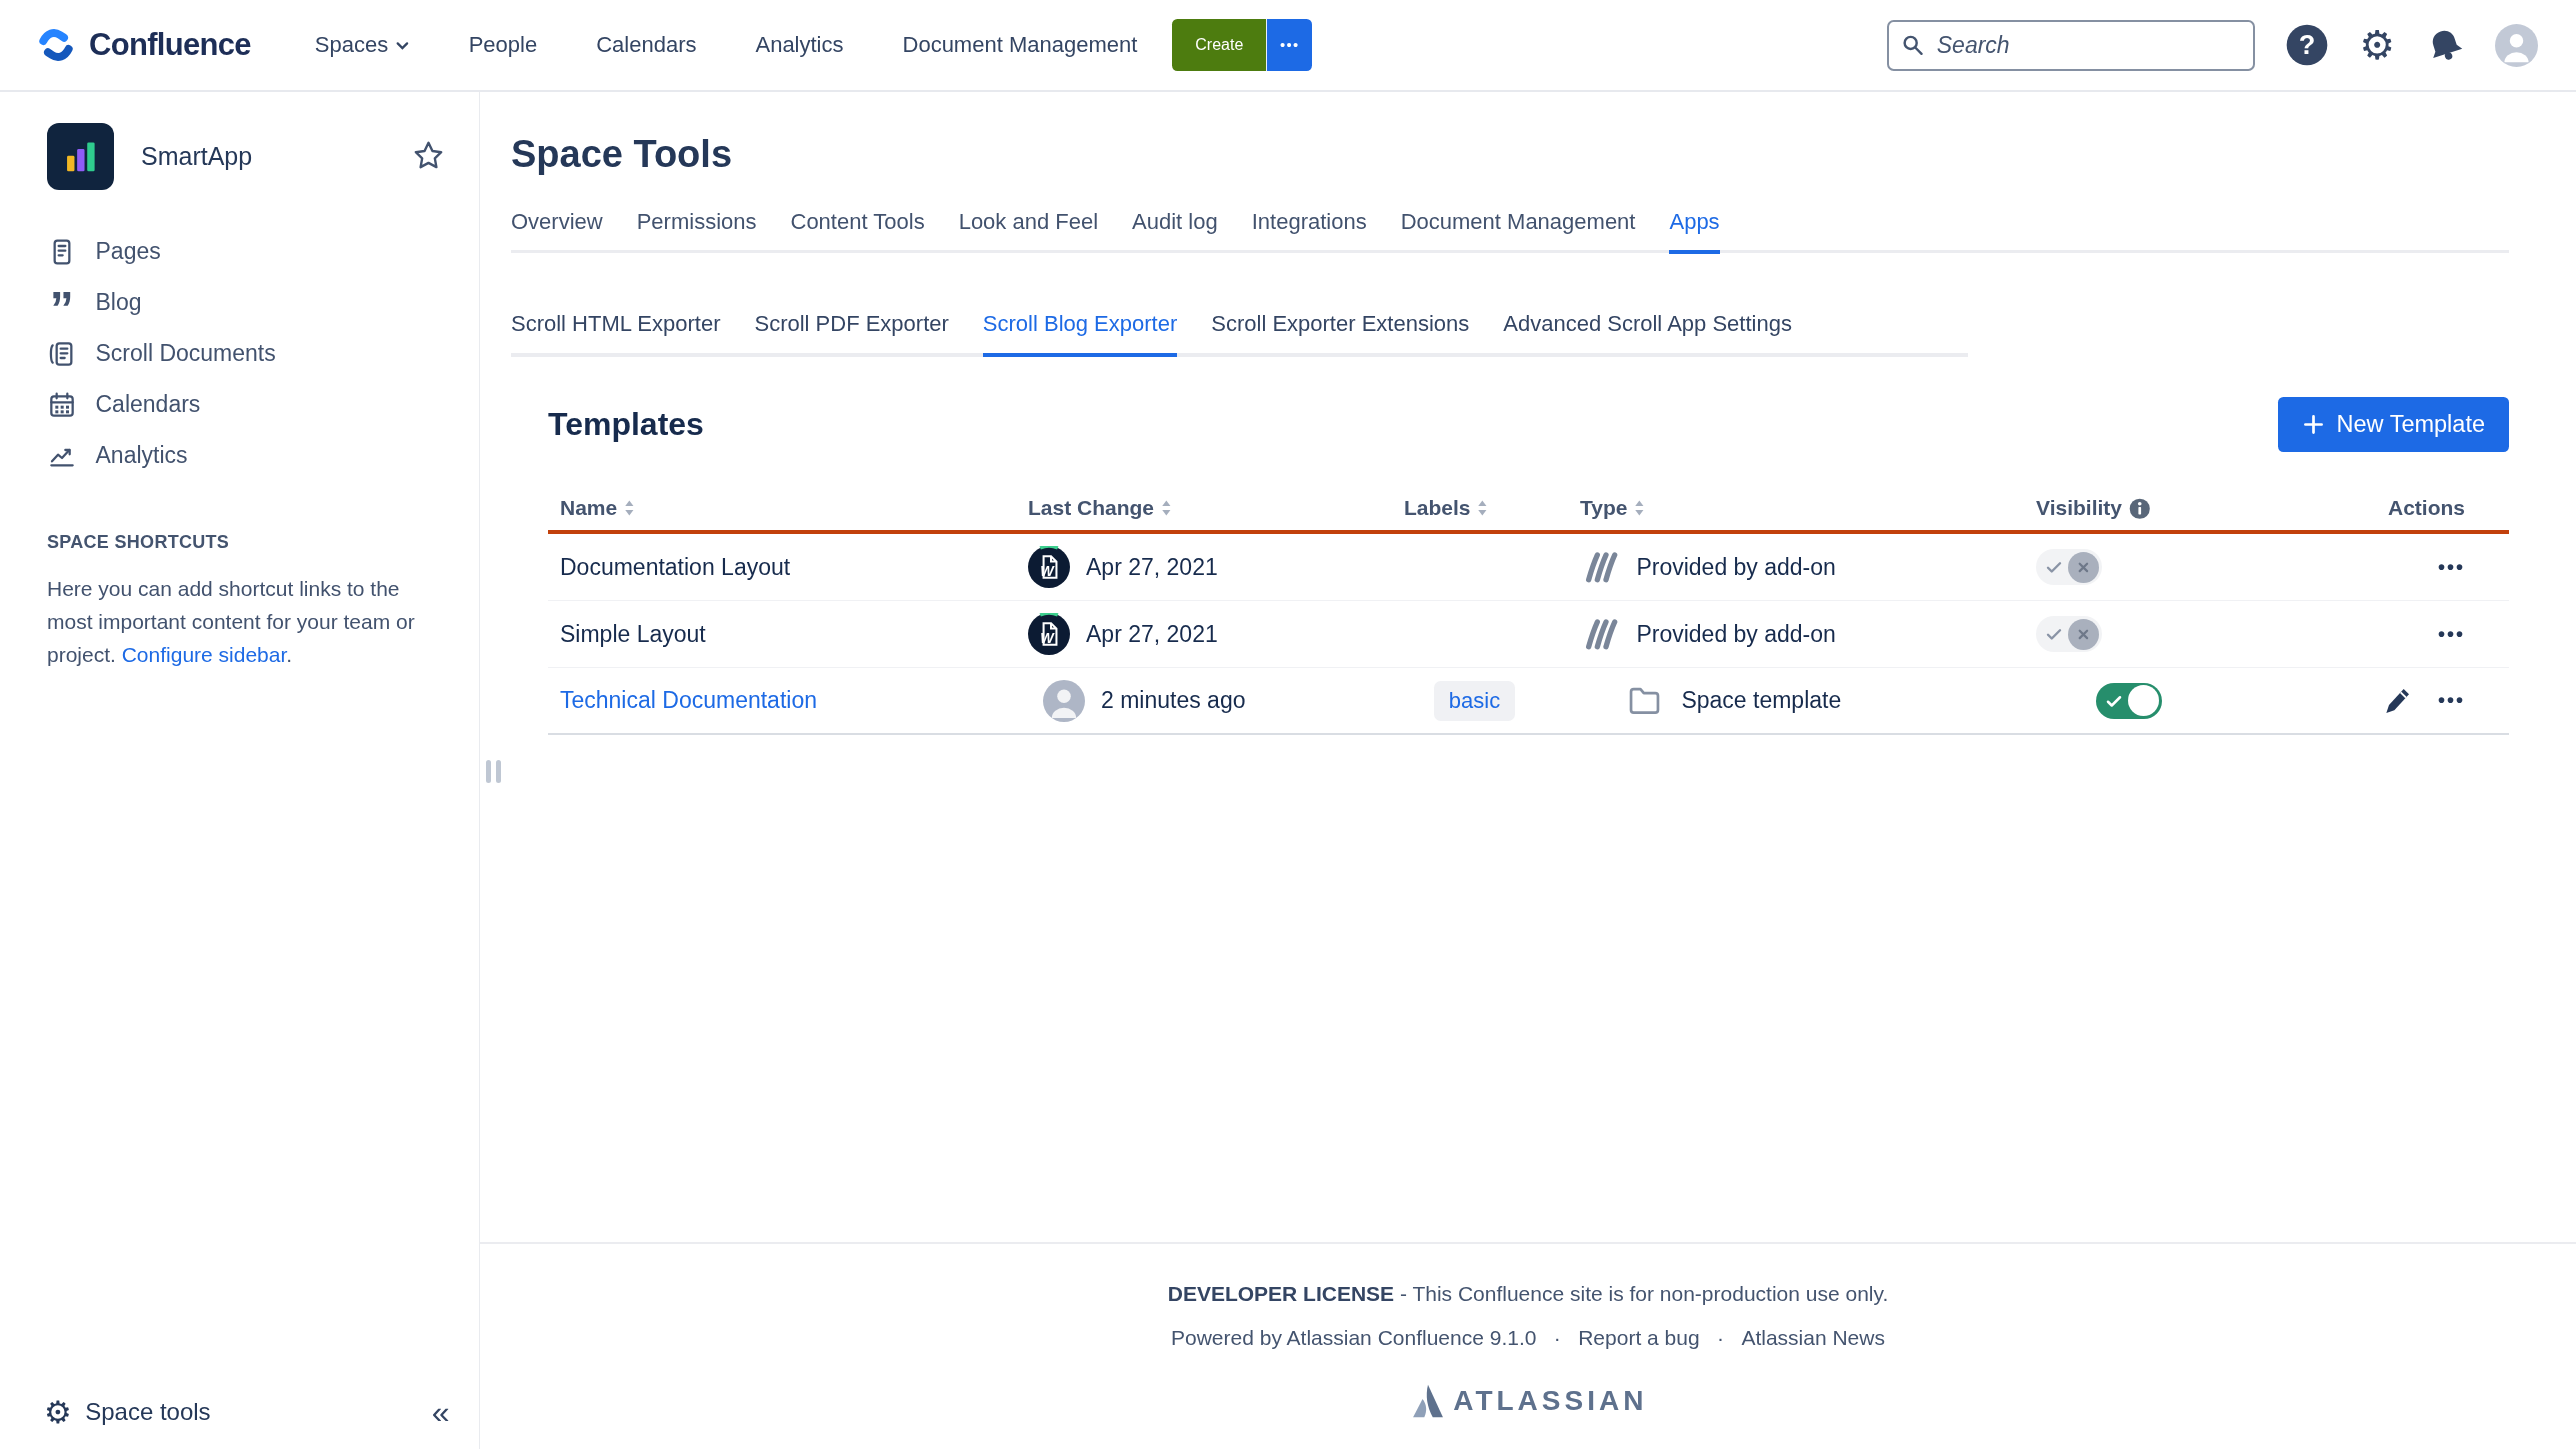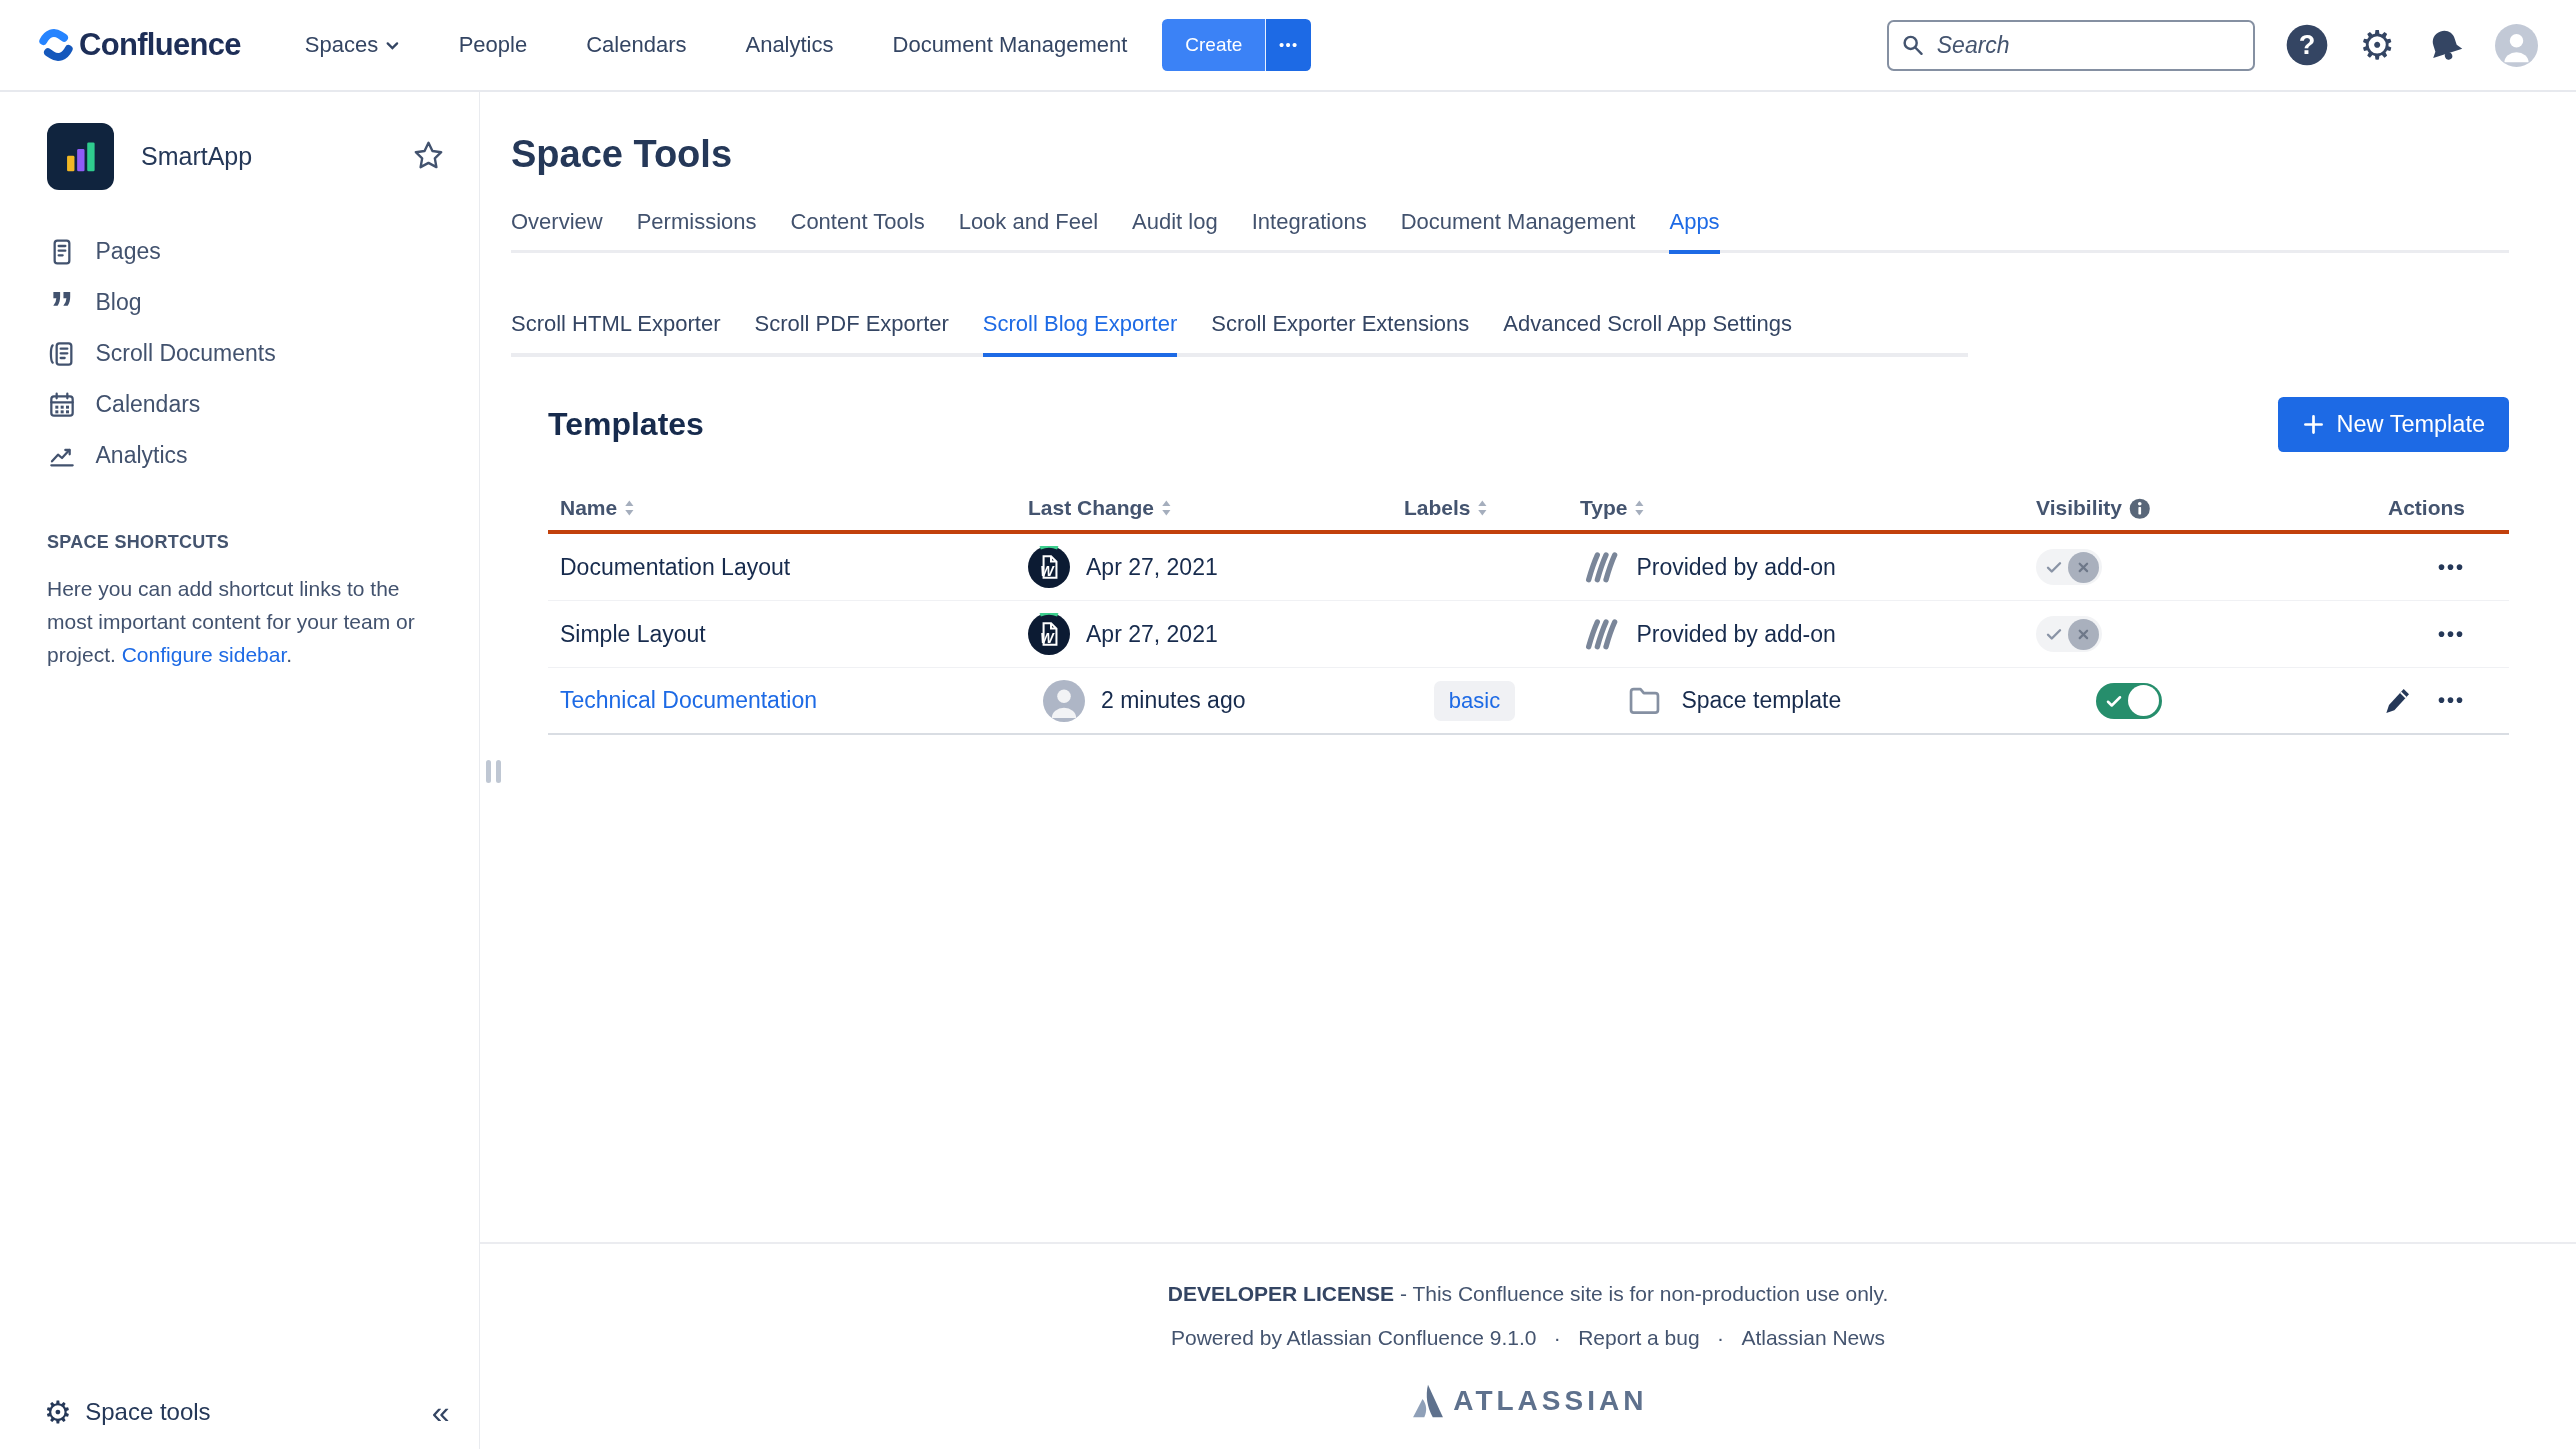--- a/index.html
+++ b/index.html
@@ -7,28 +7,28 @@
   body {
     width:2576px; height:1449px; overflow:hidden;
     background:#fff; color:#172B4D;
     font-family:"Liberation Sans", sans-serif;
   }
   
   .topnav {
     height:92px; border-bottom:2px solid #E7E9EE;
     display:flex; align-items:center; padding:0 38px;
   }
-  .brand { display:flex; align-items:center; gap:5px; }
+  .brand { display:flex; align-items:center; gap:15px; }
   .brand-text { font-size:31px; font-weight:700; color:#1D2E57; letter-spacing:-0.7px; }
   .nav-items { display:flex; align-items:center; gap:39px; margin-left:44px; }
   .nav-item { font-size:22px; color:#344563; font-weight:500; display:flex; align-items:center; gap:6.7px; cursor:pointer;margin-left:20px; }
   .chev { width:14.8px; height:14.8px; }
   .create-group { display:flex; margin-left:35px; height:52px; }
   .create-btn {
-    background:#3b82f6; color:#fff; font-size:19px; font-weight:500;
+    background:#4d7c0f; color:#fff; font-size:16px; font-weight:500;
     display:flex; align-items:center; padding:0 23px; border-radius:5.4px 0 0 5.4px; cursor:pointer;text-align:right;
   }
   .create-more {
     background:#1D6AE5; width:46px; border-left:1.3px solid rgba(255,255,255,.9);
     border-radius:0 5.4px 5.4px 0; color:#fff; display:flex; align-items:center; justify-content:center;
     font-size:14.8px; letter-spacing:1.3px; cursor:pointer;
   }
   .top-right { margin-left:auto; display:flex; align-items:center; gap:31px; }
   .search-box {
     width:368px; height:51px; border:2px solid #8590A2; border-radius:6.7px;

